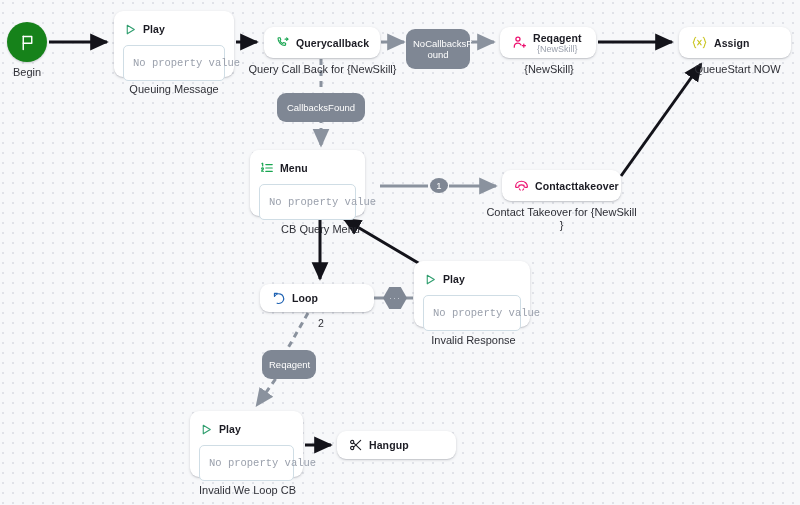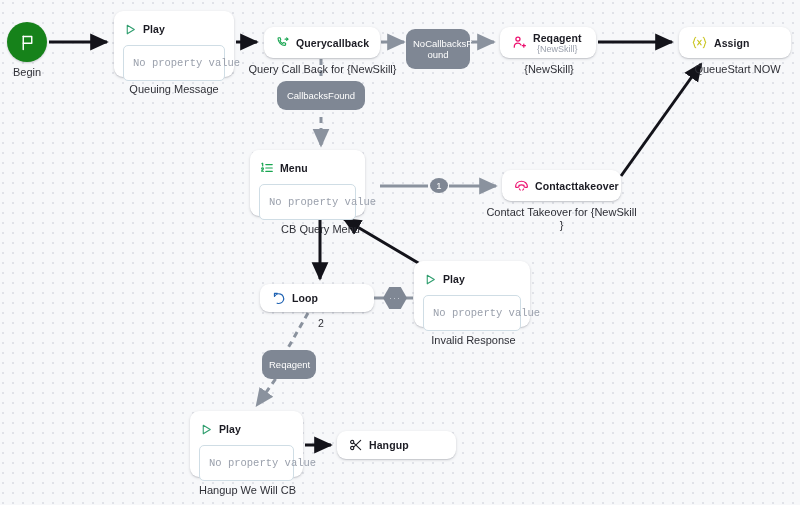--- a/index.html
+++ b/index.html
@@ -326,38 +326,38 @@
     <div class="node-head">
       <svg class="icon" width="13" height="13" viewBox="0 0 24 24" fill="none" stroke="#2f9e6e" stroke-width="2" stroke-linejoin="round">
         <path d="M6 4 L19 12 L6 20 Z"></path>
       </svg>
       <span class="node-title">Play</span>
     </div>
     <div class="prop-box">
       <span>No property value</span>
     </div>
   </div>
-  <div class="caption" style="left:185px; top:484px; width:125px;">Hangup We Will CB</div>
+  <div class="caption" style="left:185px; top:484px; width:125px;">Invalid We Loop CB</div>
 
   <div class="node compact" style="left:337px; top:431px; width:119px; height:28px;">
     <div class="node-head">
       <svg class="icon" width="14" height="14" viewBox="0 0 24 24" fill="none" stroke="#1b1b23" stroke-width="1.9" stroke-linecap="round" stroke-linejoin="round">
         <circle cx="5.5" cy="17.2" r="2.8"></circle>
         <circle cx="5.5" cy="6.8" r="2.8"></circle>
         <path d="M7.9 15.6 L20 4.2"></path>
         <path d="M7.9 8.4 L20 19.8"></path>
       </svg>
       <span class="node-title">Hangup</span>
     </div>
   </div>
 
   <div class="edge-pill" style="left:406px; top:29px; width:64px;">NoCallbacksF
 ound</div>
 
-  <div class="edge-pill" style="left:277px; top:81px; width:88px;">CallbacksFound</div>
+  <div class="edge-pill" style="left:277px; top:93px; width:88px;">CallbacksFound</div>
 
   <div class="edge-pill" style="left:262px; top:350px; width:54px;">Reqagent</div>
 
   <div class="edge-num" style="left:430px; top:178px;">1</div>
 
   <div class="edge-count" style="left:318px; top:317px;">2</div>
 
   <div class="dots-badge" style="left:383px; top:287px;">···</div>
 
 </div>

